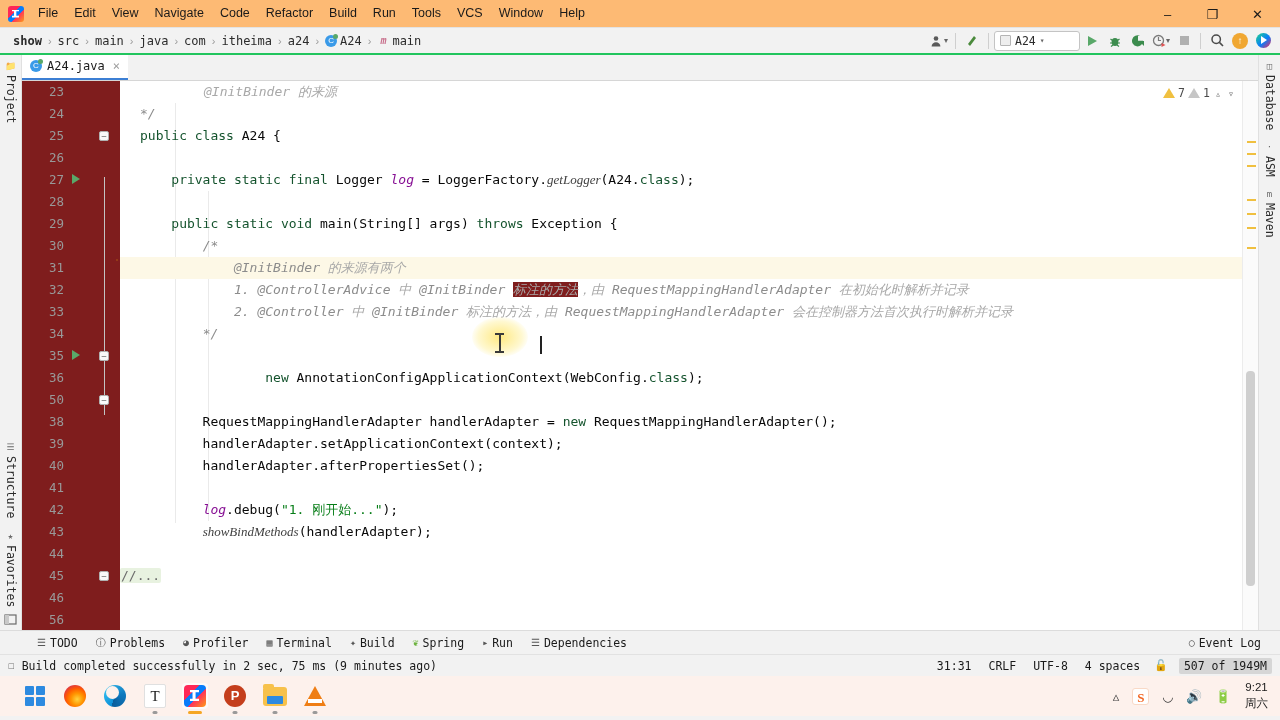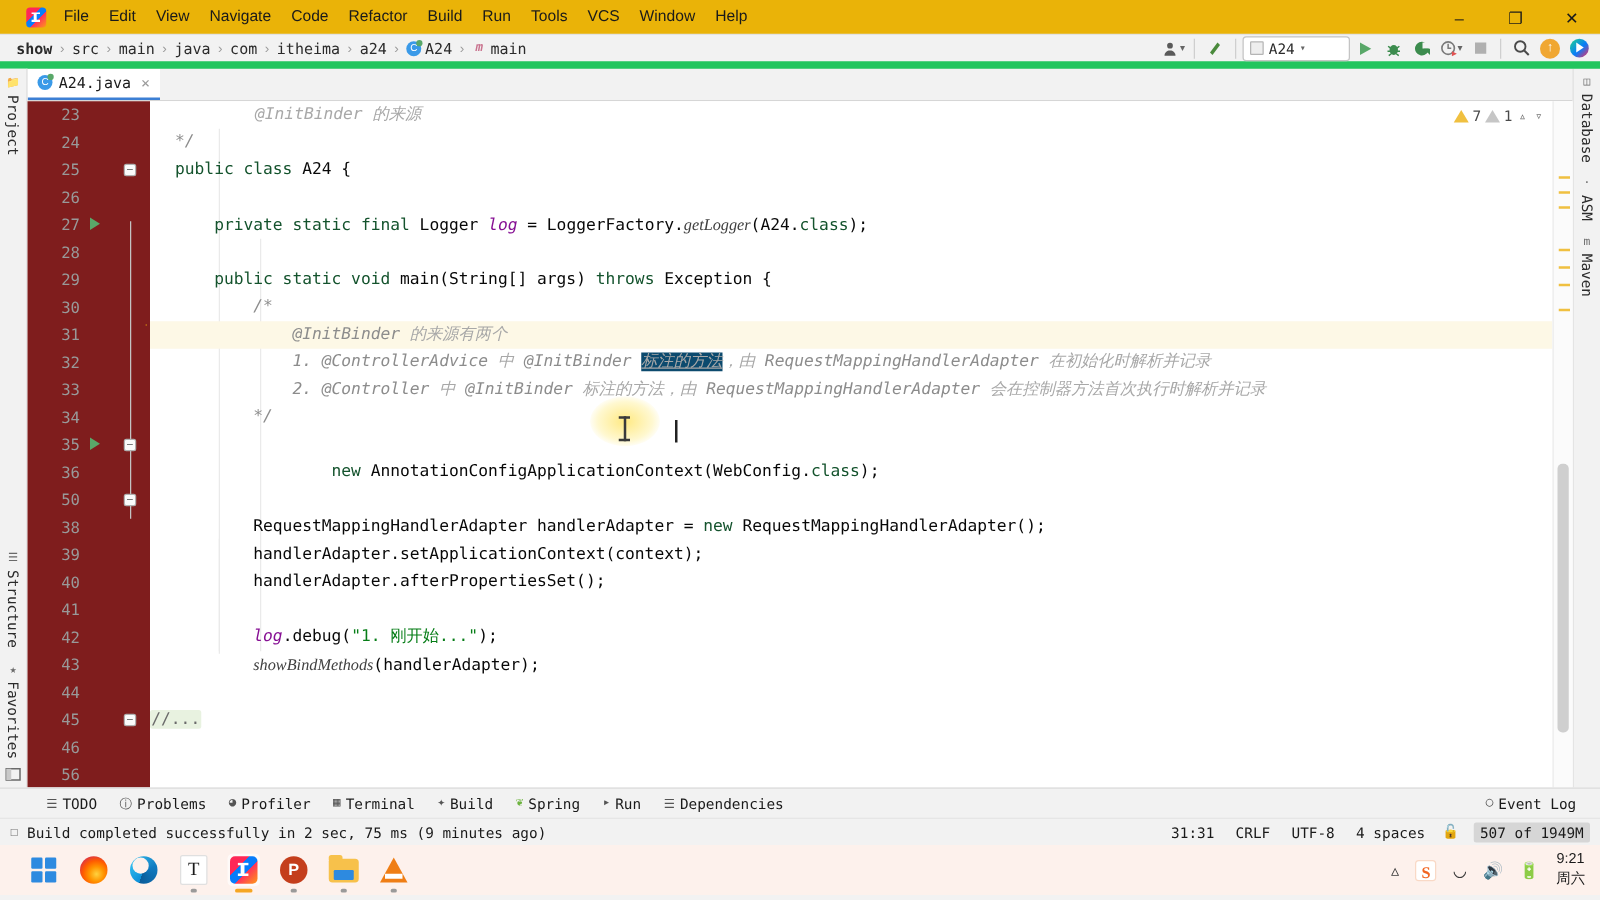--- a/index.html
+++ b/index.html
@@ -6,25 +6,24 @@
   html, body {
     width: 1280px; height: 720px;
     overflow: hidden;
     font-family: "Liberation Sans", sans-serif;
     background: #f2f2f2;
   }
   #app { position: relative; width: 1280px; height: 720px; }
 
   
   .titlebar {
-    height: 28px; background: #eab308;
+    height: 28px; background: #fdba74;
     display: flex; align-items: center;
     border-bottom: 1px solid #e3e3e3;
     position: relative;
-    padding-left: 13px;
   }
   .ij-logo {
     width: 16px; height: 16px; margin-left: 8px; margin-right: 6px;
     border-radius: 3px;
     background: linear-gradient(135deg,#fe2857 0%,#fe2857 38%,#087cfa 38%,#087cfa 60%,#fe315d 60%,#ff9b17 100%);
     position: relative; flex: 0 0 auto;
   }
   .ij-logo::after {
     content: ""; position: absolute; left: 4px; top: 4px;
     width: 7px; height: 8px; background: #fff;
@@ -42,21 +41,21 @@
   }
   .win-buttons { margin-left: auto; display: flex; height: 100%; z-index: 3; }
   .win-btn {
     width: 45px; height: 28px; display: flex; align-items: center; justify-content: center;
     font-size: 13px; color: #1a1a1a;
   }
 
   
   .navbar {
     height: 27px; background: #f2f2f2; display: flex; align-items: center;
-    border-bottom: 6px solid #22c55e; position: relative; justify-content: center;
+    border-bottom: 2px solid #22c55e; position: relative; justify-content: center;
   }
   .crumbs { display: flex; align-items: center; padding-left: 10px; }
   .crumb {
     font-size: 12px; color: #2b2b2b; padding: 1px 3px;
     font-family: "DejaVu Sans Mono", monospace;
     display: flex; align-items: center; gap: 3px;
   }
   .crumb.bold { font-weight: bold; }
   .crumb-sep { color: #9b9b9b; font-size: 11px; padding: 0 3px; }
   .ico-class {
@@ -186,21 +185,21 @@
     font-family: "DejaVu Sans Mono", monospace; font-size: 13px; color: #080808;
     padding-left: 20px;
   }
   .hl-line { background: #fdf8e6; }
   .kw { color: #14532d; }
   .fieldn { color: #871094; font-style: italic; }
   .str { color: #067d17; }
   .com { color: #8c8c8c; font-style: italic; }
   .com-cn { color: #a8a8a8; font-style: italic; }
   .mth { color: #404040; font-style: italic; font-family: Liberation Serif, serif; }
-  .cmt-hl { background: #0c4a6e; text-decoration: underline; }
+  .cmt-hl { background: #7f1d1d; }
   .folded {
     background: #e8f2e0; color: #6a6a6a; border-radius: 2px;
     font-style: normal; padding: 0 1px;
   }
   .indent-guide {
     position: absolute; width: 1px; background: #eaeaea; top: 0; bottom: 0;
   }
   .caret-line {
     position: absolute; width: 1.5px; height: 18px; background: #222;
   }

